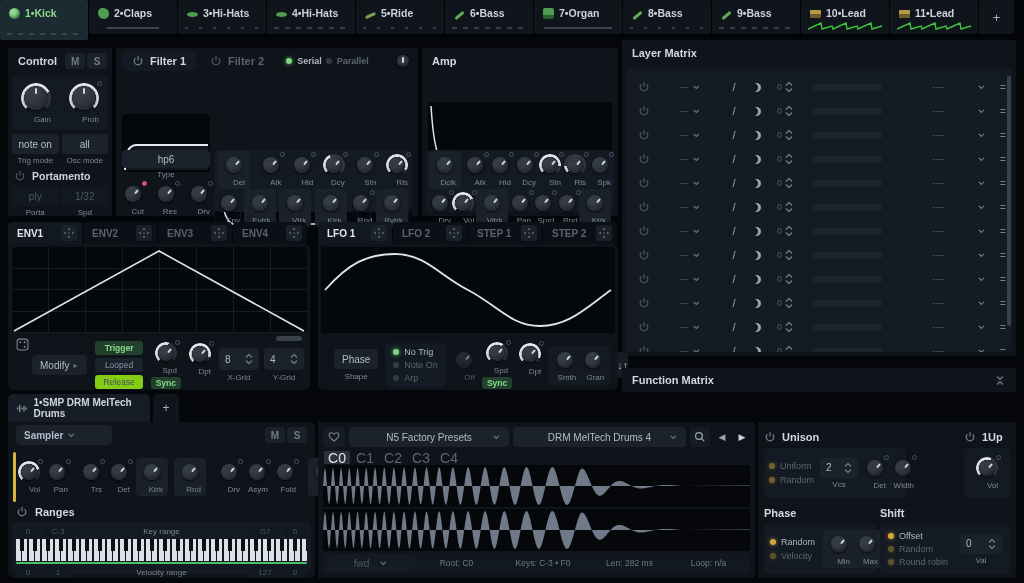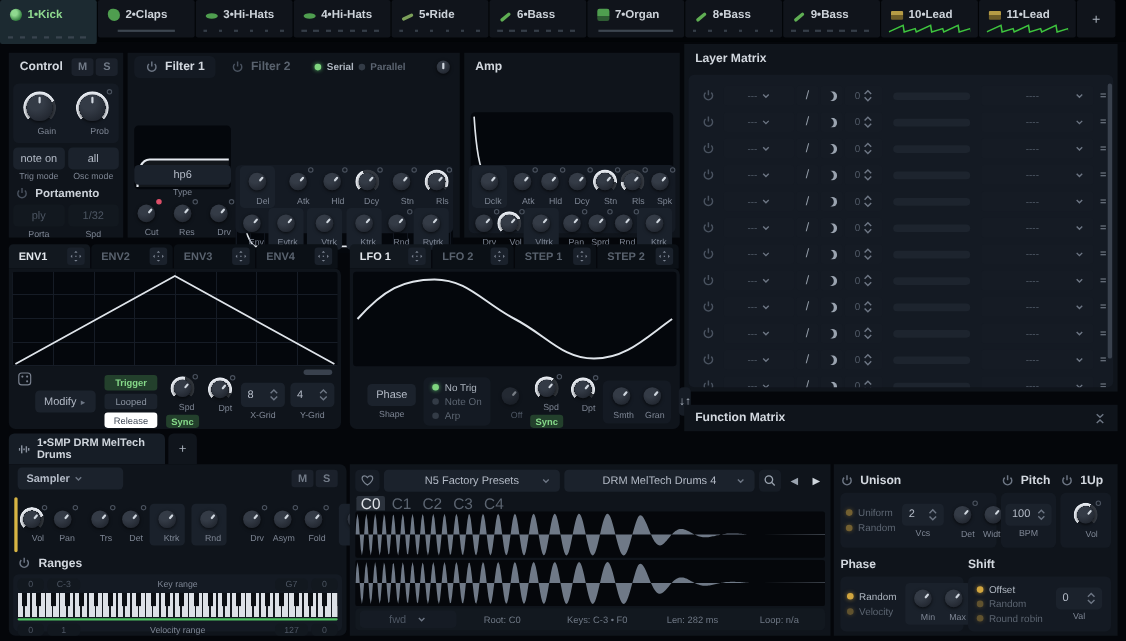--- a/index.html
+++ b/index.html
@@ -44,21 +44,21 @@
   .chev { width:9px; height:9px; stroke:#6d7684; stroke-width:1.4; fill:none; flex:0 0 auto; }
   .stepper { background:#1b222c; border-radius:4px; height:22px; display:flex; align-items:center; justify-content:space-between; padding:0 6px; font-size:10px; color:#b4bbc7; gap:6px; cursor:pointer; }
   .spin { width:8px; height:12px; stroke:#6d7684; stroke-width:1.3; fill:none; }
   .radio { display:flex; align-items:center; gap:5px; font-size:9px; color:#5c6571; cursor:pointer; white-space:nowrap; }
   .radio.on { color:#aeb6c0; }
   .rdot { width:6px; height:6px; border-radius:50%; background:#333b46; flex:0 0 auto; }
   .rdot.g { background:#7fd67f; box-shadow:0 0 4px rgba(110,230,130,.8); }
   .rdot.y { background:#d2a63f; box-shadow:0 0 4px rgba(220,170,60,.7); }
   .pill-g { background:#23402c; color:#86d989; border-radius:3px; font-size:8.5px; font-weight:700; padding:2px 8px; cursor:pointer; }
   .btn-ghost { background:#1b222c; color:#8b94a1; border-radius:3px; font-size:8.5px; padding:2px 8px; cursor:pointer; }
-  .btn-dim { background:#ffffff; color:#424b58; border-radius:3px; font-size:8.5px; padding:2px 8px; cursor:pointer; }
+  .btn-dim { background:#84cc16; color:#424b58; border-radius:3px; font-size:8.5px; padding:2px 8px; cursor:pointer; }
 
   
   .kn { display:flex; flex-direction:column; align-items:flex-end; gap:2px; cursor:pointer; }
   .kc { position:relative; width:30px; height:30px; }
   .kn.sm .kc { width:22px; height:22px; }
   .arc { position:absolute; inset:0; border-radius:50%;
          -webkit-mask:radial-gradient(closest-side, transparent calc(100% - 3px), #000 calc(100% - 3px));
          mask:radial-gradient(closest-side, transparent calc(100% - 3px), #000 calc(100% - 3px)); }
   .cap { position:absolute; inset:3px; border-radius:50%;
          background:radial-gradient(circle at 36% 30%, #343b46 0 30%, #21262f 80%);
@@ -1379,37 +1379,20 @@
       <div class="kn sm">
           <span class="kc">
             <i class="cap"></i>
             <i class="ind"></i>
           </span>
           <span class="lbl">Width</span>
         </div>
     </div>
   </div>
 
-  <div class="abs" style="left:152px;top:4px;width:50px">
-    <div class="shdr">
-      <svg class="pic" viewBox="0 0 12 12">
-          <use href="#ic-power"></use>
-        </svg>
-      <span>Pitch</span>
-    </div>
-    <div class="sub" style="height:50px;display:flex;flex-direction:column;align-items:center;justify-content:center;gap:2px">
-      <div class="stepper" style="width:42px;height:20px">
-          <span>100</span>
-          <svg class="spin" viewBox="0 0 8 12">
-            <use href="#ic-spin"></use>
-          </svg>
-        </div>
-      <div class="lbl">BPM</div>
-    </div>
-  </div>
 
   <div class="abs" style="left:206px;top:4px;width:46px">
     <div class="shdr">
       <svg class="pic" viewBox="0 0 12 12">
           <use href="#ic-power"></use>
         </svg>
       <span>1Up</span>
     </div>
     <div class="sub" style="height:50px;display:flex;align-items:center;justify-content:center">
       <div class="kn sm">

